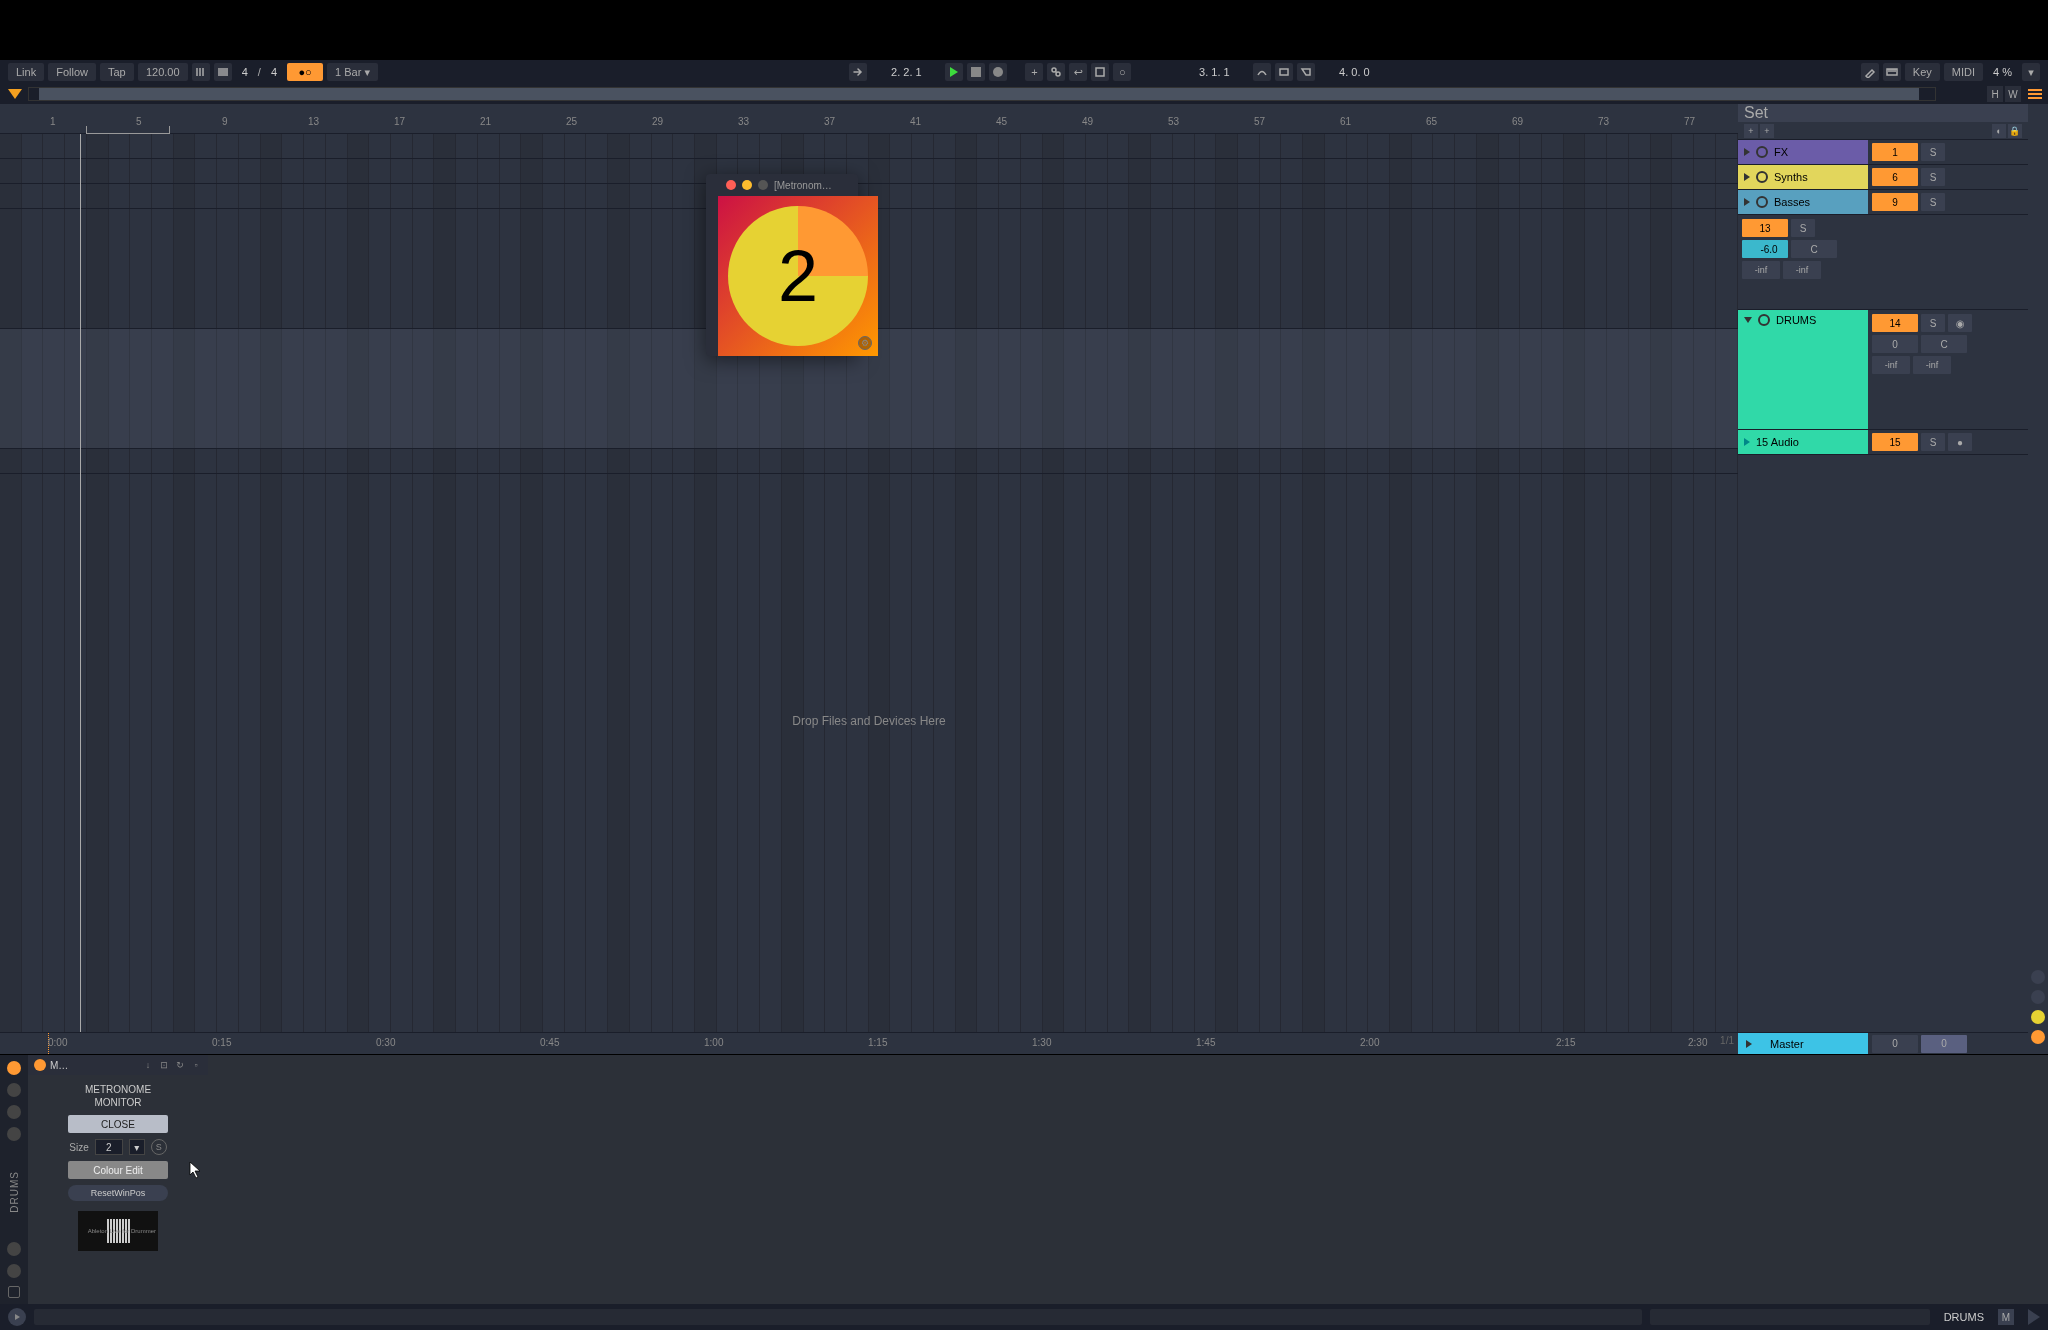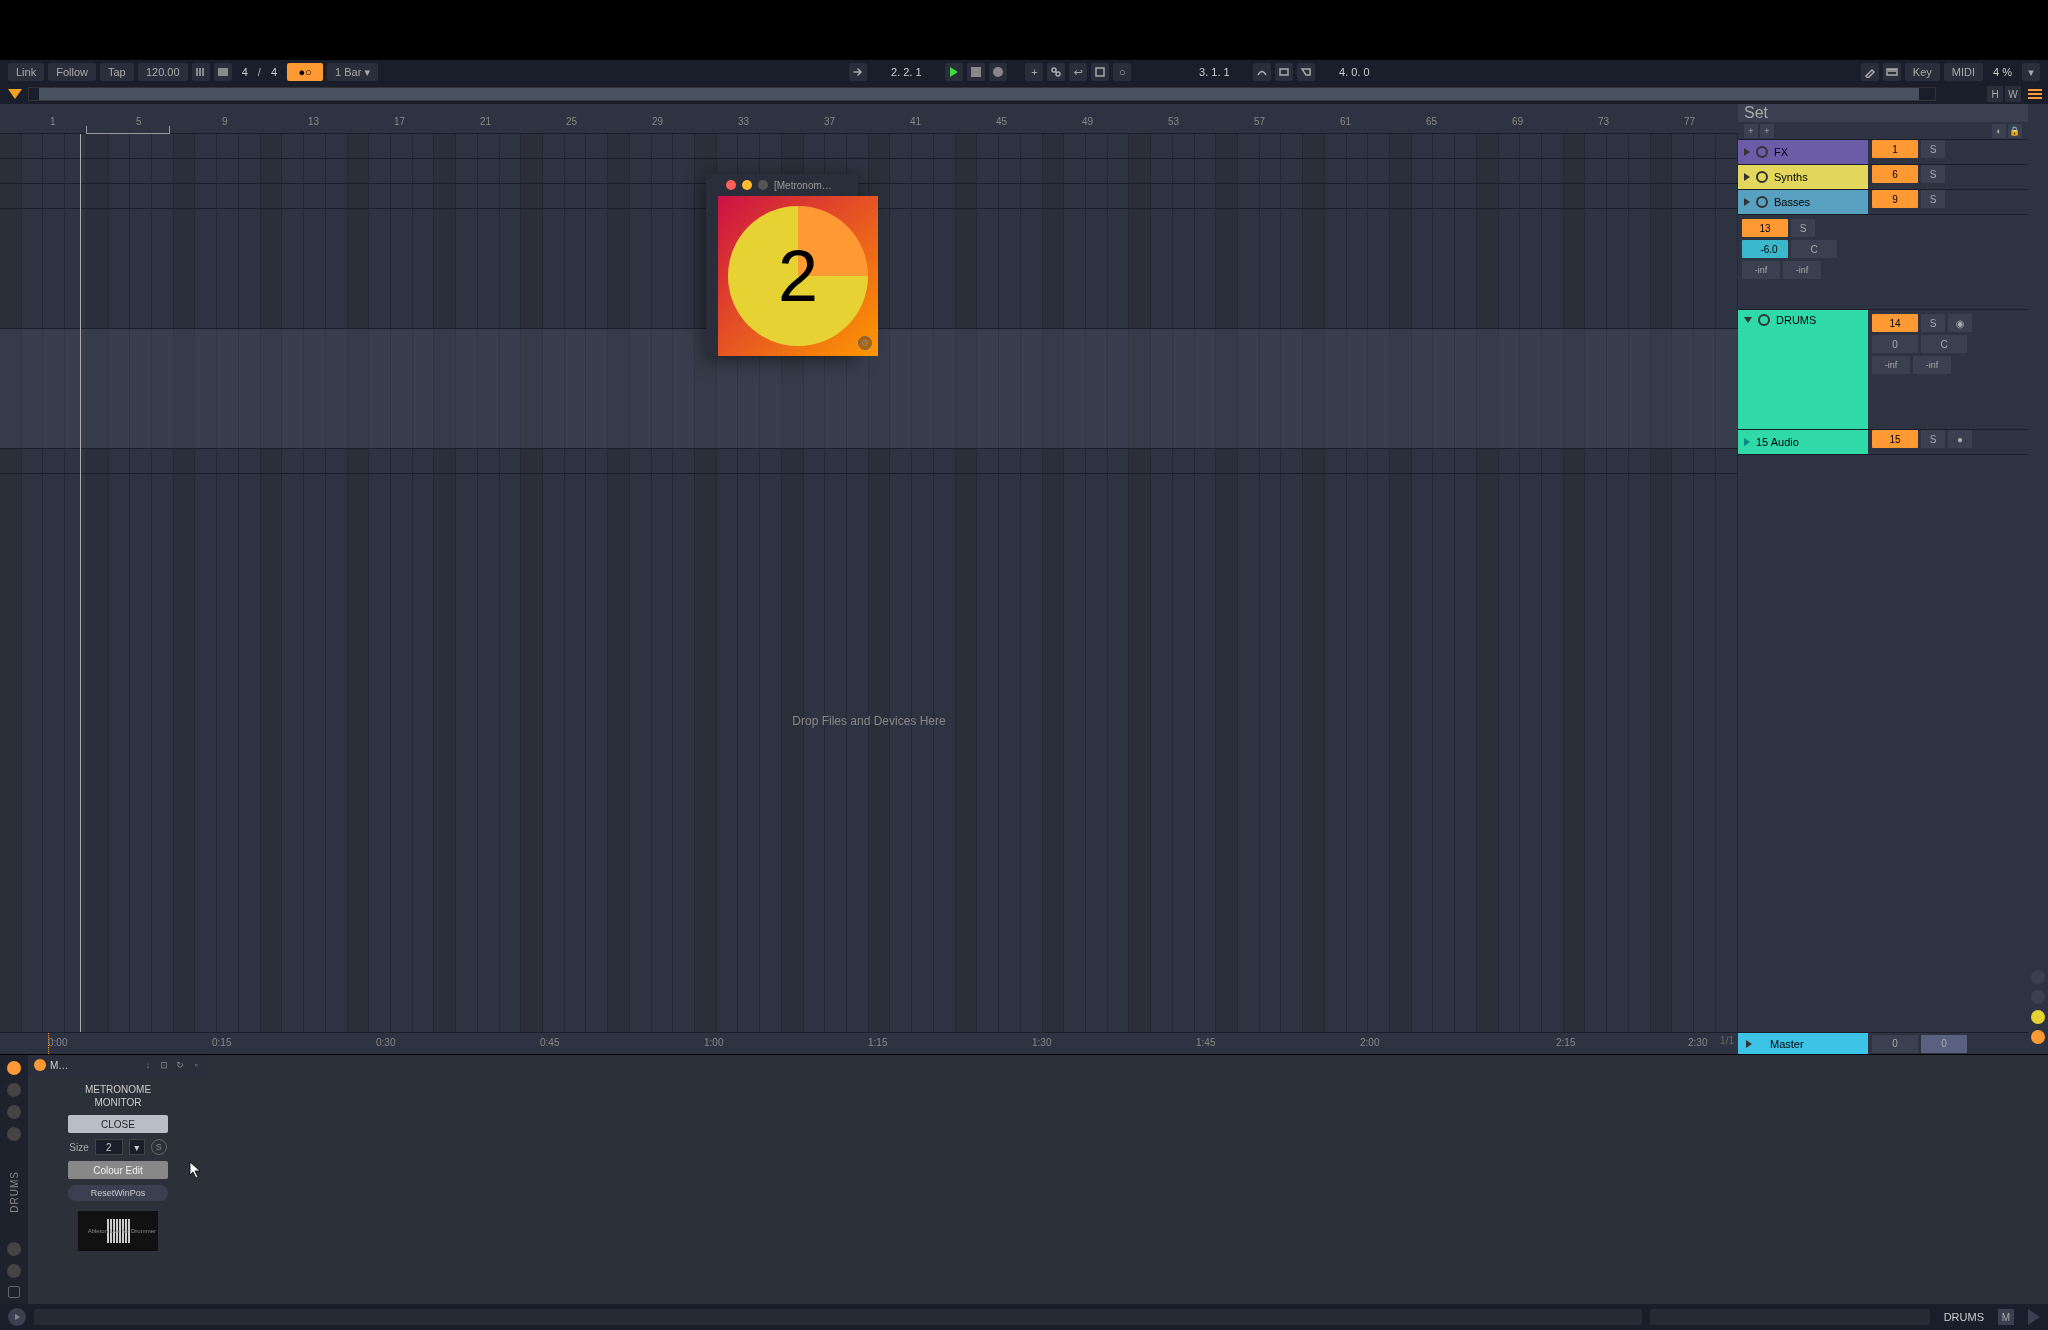--- a/index.html
+++ b/index.html
@@ -57,21 +57,21 @@
 .mw-body { position: relative; width: 160px; height: 160px; background: linear-gradient(135deg, #c14, #f90); display: flex; align-items: center; justify-content: center; }
 .mw-circle { width: 140px; height: 140px; border-radius: 50%; background: conic-gradient(#ff9933 0deg 90deg, #e6d233 90deg 360deg); display: flex; align-items: center; justify-content: center; position: relative; }
 .mw-number { font-size: 72px; font-weight: 500; color: #000; }
 .mw-gear { position: absolute; bottom: 6px; right: 6px; width: 14px; height: 14px; border-radius: 50%; border: 1px solid #666; display: flex; align-items: center; justify-content: center; color: #888; font-size: 9px; background: rgba(0,0,0,0.3); }
 
 
 .track-panel { width: 290px; background: #2d3340; display: flex; flex-direction: column; }
 .tp-header { height: 18px; display: flex; align-items: center; background: #3a4050; padding: 0 6px; font-size: 16px; }
 .tp-toolbar { height: 18px; display: flex; align-items: center; gap: 2px; padding: 0 6px; background: #2d3340; border-bottom: 1px solid #1a1e2a; }
 .tp-tiny-btn { width: 14px; height: 14px; background: #3a4050; display: flex; align-items: center; justify-content: center; font-size: 9px; }
-.track-header-row { display: flex; align-items: flex-start; height: 25px; border-bottom: 1px solid #1a1e2a; }
+.track-header-row { display: flex; align-items: center; height: 25px; border-bottom: 1px solid #1a1e2a; }
 .th-color-tab { width: 130px; height: 100%; display: flex; align-items: center; padding: 0 6px; gap: 6px; font-size: 11px; color: #000; }
 .th-color-tab.expanded { align-items: flex-start; padding-top: 4px; }
 .th-fold { width: 0; height: 0; border-left: 6px solid #333; border-top: 4px solid transparent; border-bottom: 4px solid transparent; }
 .th-fold.down { border-left: 4px solid transparent; border-right: 4px solid transparent; border-top: 6px solid #333; border-bottom: none; }
 .th-circle { width: 12px; height: 12px; border-radius: 50%; border: 2px solid #333; }
 .th-controls { flex: 1; display: flex; gap: 3px; padding: 0 4px; }
 .th-slot { height: 18px; display: flex; align-items: center; justify-content: center; font-size: 10px; border-radius: 1px; }
 .slot-num { width: 46px; background: #ff9933; color: #000; }
 .slot-s { width: 24px; background: #3a4050; color: #aaa; }
 .slot-c { width: 24px; background: #3a4050; color: #aaa; }

